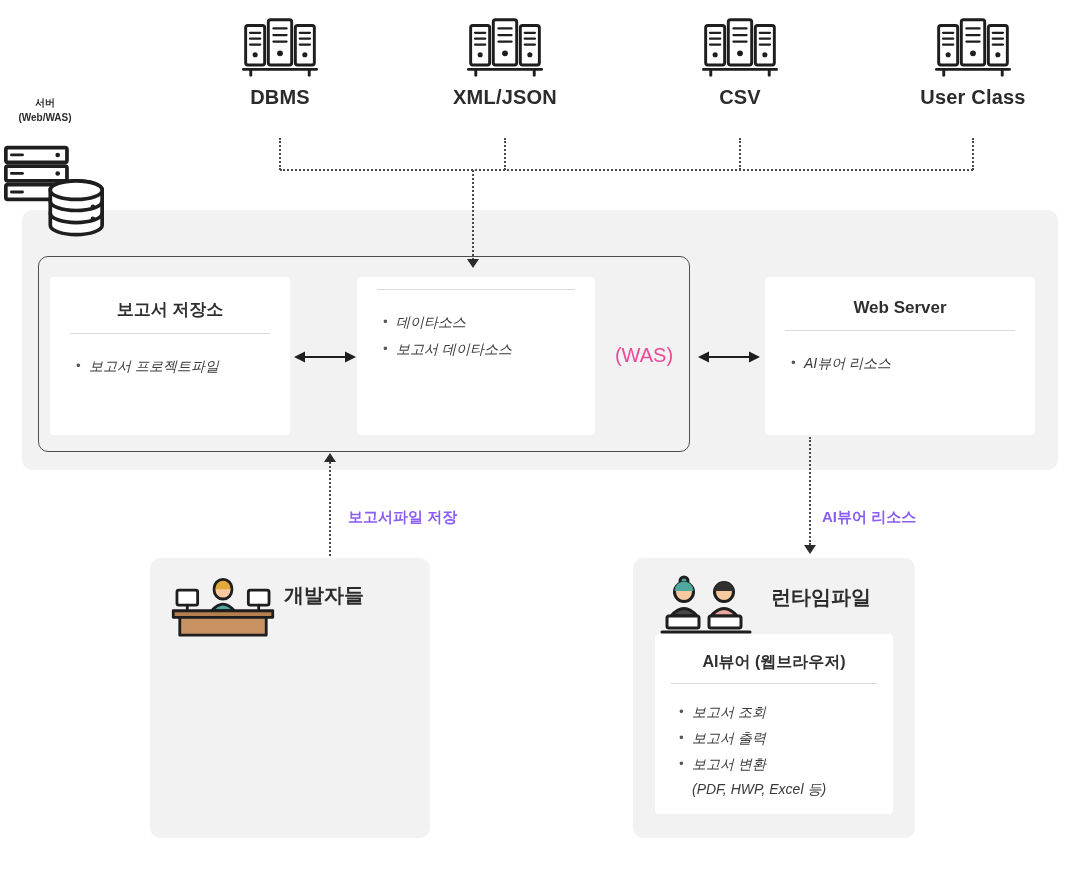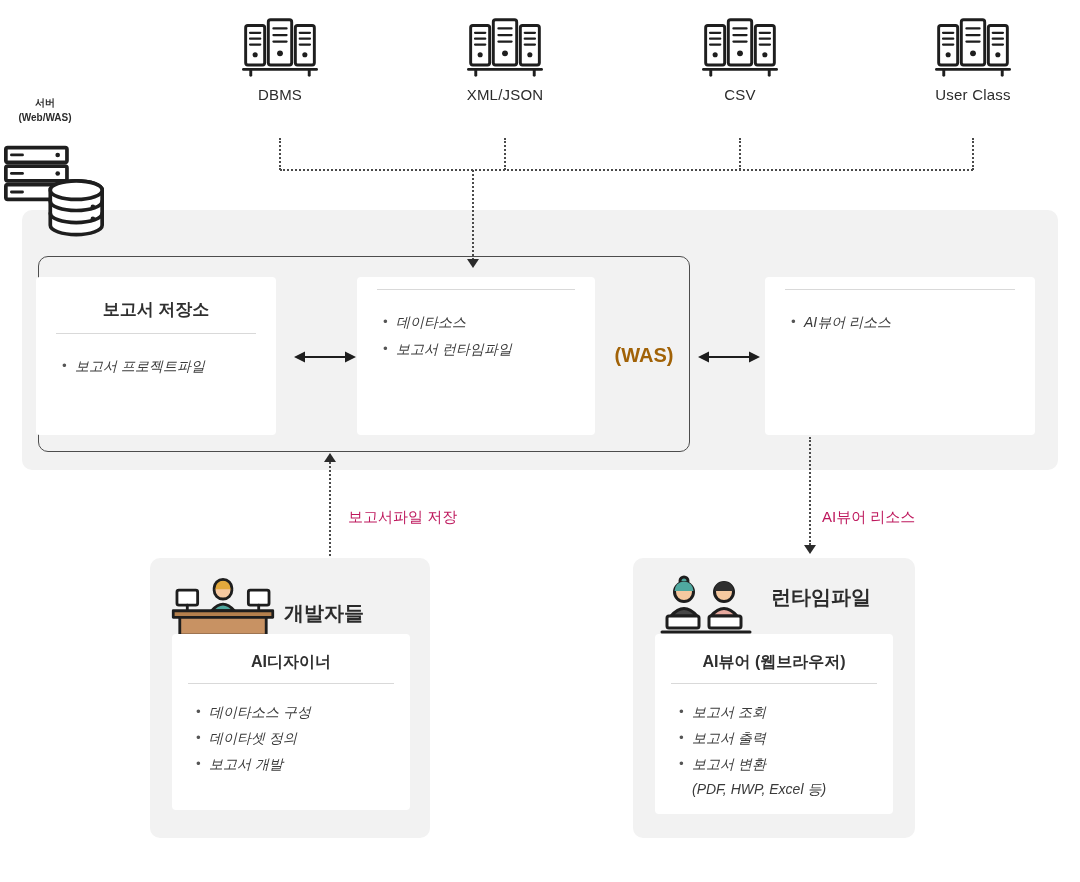--- a/index.html
+++ b/index.html
@@ -4,21 +4,21 @@
 <style>
   * { margin:0; padding:0; box-sizing:border-box; }
   html,body { background:#ffffff; }
   body { font-family:"Liberation Sans", sans-serif; color:#2f2f2f; }
   .canvas { position:relative; width:1080px; height:882px; background:#fff; overflow:hidden; }
   .abs { position:absolute; }
 
   
   .src-group { position:absolute; top:12px; width:124px; text-align:center; }
   .src-group svg { display:block; margin:0 auto; }
-  .src-label { margin-top:6px; font-size:15px; font-weight:400; color:#2b2b2b; letter-spacing:.2px; }
+  .src-label { margin-top:6px; font-size:20px; font-weight:700; color:#2b2b2b; letter-spacing:.2px; }
 
   
   .dotted-v { position:absolute; width:0; border-left:2px dotted #4a4a4a; }
   .dotted-h { position:absolute; height:0; border-top:2px dotted #4a4a4a; }
   .tri-down { position:absolute; width:0; height:0;
     border-left:6px solid transparent; border-right:6px solid transparent; border-top:9px solid #2b2b2b; }
   .tri-up { position:absolute; width:0; height:0;
     border-left:6px solid transparent; border-right:6px solid transparent; border-bottom:9px solid #2b2b2b; }
 
   
@@ -27,22 +27,22 @@
 
   
   .card { position:absolute; background:#ffffff; border-radius:4px; }
   .card-title { text-align:center; font-weight:700; font-size:17px; color:#2f2f2f; padding-top:21px; }
   .divider { height:0; border-top:1px solid #d9d9d9; margin:12px 20px 0; }
   .bullets { list-style:none; padding:24px 12px 0 26px;font-style:italic; }
   .bullets li { position:relative; font-size:14px; color:#3a3a3a; padding-left:13px; margin-bottom:10px; line-height:1.2; }
   .bullets li::before { content:"•"; position:absolute; left:0; top:0; color:#555; font-size:13px; }
   .bullets li.no-bullet::before { content:""; }
 
-  .was-label { position:absolute; left:597px; top:344px; width:94px; text-align:center; font-size:20px; font-weight:700; color:#a16207; }
-  .flow-label { position:absolute; font-size:15px; font-weight:400; color:#be185d; }
+  .was-label { position:absolute; left:597px; top:344px; width:94px; text-align:center; font-size:20px; font-weight:400; color:#ec4899; }
+  .flow-label { position:absolute; font-size:15px; font-weight:700; color:#8b5cf6; }
 
   
   .server-label { position:absolute; left:0; top:96px; width:90px; text-align:center; font-size:10px; font-weight:700; line-height:1.45; color:#2b2b2b; }
 
   
   .panel { position:absolute; top:558px; height:280px; background:#f2f2f2; border-radius:10px; }
   .panel-title { position:absolute; font-size:20px; font-weight:700; color:#2b2b2b; }
   .inner-card { position:absolute; left:22px; top:76px; width:238px; background:#fff; border-radius:4px; }
   .inner-card .card-title { font-size:16px; padding-top:18px; }
   .inner-card .divider { margin:10px 16px 0; }
@@ -175,79 +175,71 @@
   <div class="server-label">
     <div>서버</div>
     <div>(Web/WAS)</div>
   </div>
   <svg class="abs" width="104" height="100" viewBox="0 0 112 108" style="left:2px; top:142px;">
       <use href="#sym-webwas"></use>
     </svg>
 
   <div class="was-box"></div>
 
-  <div class="card" style="left:36px; top:277px; width:240px; height:158px;">
+  <div class="card" style="left:50px; top:277px; width:240px; height:158px;">
     <div class="card-title">보고서 저장소</div>
     <div class="divider"></div>
     <ul class="bullets">
       <li>보고서 프로젝트파일</li>
     </ul>
   </div>
 
   <svg class="abs" width="62" height="16" viewBox="0 0 62 16" style="left:294px; top:349px;">
     <line x1="9" y1="8" x2="53" y2="8" stroke="#1e1e1e" stroke-width="2"></line>
     <polygon points="0,8 11,2.5 11,13.5" fill="#1e1e1e"></polygon>
     <polygon points="62,8 51,2.5 51,13.5" fill="#1e1e1e"></polygon>
   </svg>
 
   <div class="card" style="left:357px; top:277px; width:238px; height:158px;">
     <div class="divider"></div>
     <ul class="bullets">
       <li>데이타소스</li>
-      <li>보고서 런타임파일</li>
+      <li>보고서 데이타소스</li>
     </ul>
   </div>
 
   <div class="was-label">(WAS)</div>
 
   <svg class="abs" width="62" height="16" viewBox="0 0 62 16" style="left:698px; top:349px;">
     <line x1="9" y1="8" x2="53" y2="8" stroke="#1e1e1e" stroke-width="2"></line>
     <polygon points="0,8 11,2.5 11,13.5" fill="#1e1e1e"></polygon>
     <polygon points="62,8 51,2.5 51,13.5" fill="#1e1e1e"></polygon>
   </svg>
 
   <div class="card" style="left:765px; top:277px; width:270px; height:158px;">
+    <div class="card-title">Web Server</div>
     <div class="divider"></div>
     <ul class="bullets">
       <li>AI뷰어 리소스</li>
     </ul>
   </div>
 
   <div class="tri-up" style="left:324px; top:453px;"></div>
   <div class="dotted-v" style="left:329px; top:462px; height:94px;"></div>
   <div class="flow-label" style="left:348px; top:508px;">보고서파일 저장</div>
 
   <div class="dotted-v" style="left:809px; top:437px; height:108px;"></div>
   <div class="tri-down" style="left:804px; top:545px;"></div>
   <div class="flow-label" style="left:822px; top:508px;">AI뷰어 리소스</div>
 
   <div class="panel" style="left:150px; width:280px;">
     <svg class="abs" width="106" height="62" viewBox="0 0 110 66" style="left:20px; top:18px;">
         <use href="#sym-dev"></use>
       </svg>
-    <div class="panel-title" style="left:134px; top:42px;">개발자들</div>
-    <div class="inner-card" style="height:176px;">
-      <div class="card-title">AI디자이너</div>
-      <div class="divider"></div>
-      <ul class="bullets">
-        <li>데이타소스 구성</li>
-        <li>데이타셋 정의</li>
-        <li>보고서 개발</li>
-      </ul>
-    </div>
+    <div class="panel-title" style="left:134px; top:24px;">개발자들</div>
   </div>
 
   <div class="panel" style="left:633px; width:282px;">
     <svg class="abs" width="94" height="64" viewBox="0 0 92 64" style="left:26px; top:16px;">
         <use href="#sym-users"></use>
       </svg>
     <div class="panel-title" style="left:138px; top:26px;">런타임파일</div>
     <div class="inner-card" style="height:180px;">
       <div class="card-title">AI뷰어 (웹브라우저)</div>
       <div class="divider"></div>

